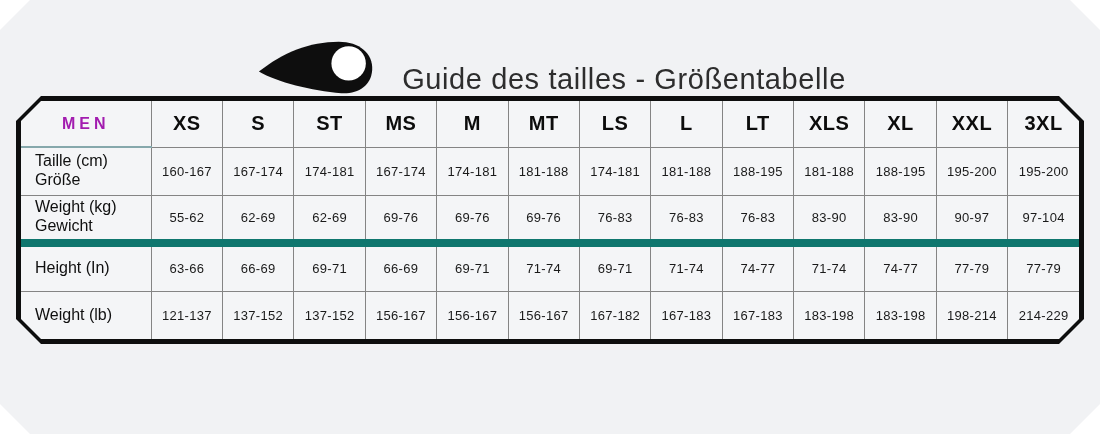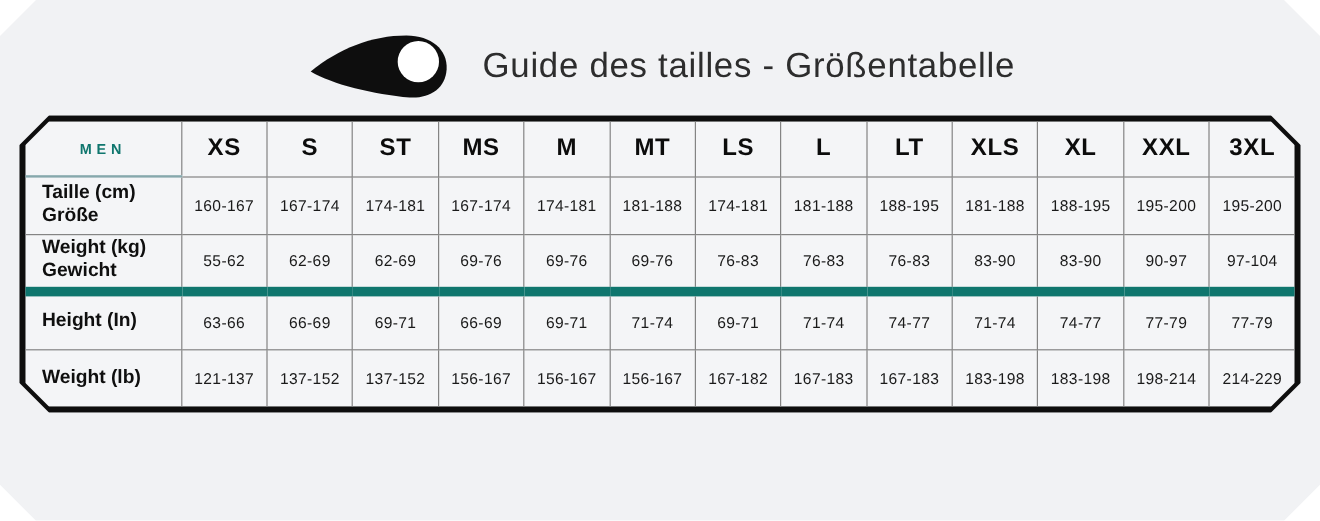--- a/index.html
+++ b/index.html
@@ -13,21 +13,21 @@
     clip-path: polygon(30px 0, calc(100% - 30px) 0, 100% 30px,
                        100% calc(100% - 30px), calc(100% - 30px) 100%,
                        30px 100%, 0 calc(100% - 30px), 0 30px);
     font-family: "Liberation Sans", sans-serif;
     overflow: hidden;
   }
 
   .header-row {
     height: 96px;
     display: flex;
-    align-items: center;
+    align-items: flex-end;
     justify-content: center;
     gap: 24px;
     padding-top: 14px;
   }
   .logo { width: 124px; height: 58px; flex: 0 0 auto; }
   .title {
     font-size: 29px;
     font-weight: 300;
     letter-spacing: 0.6px;
     color: #2d2d2d;
@@ -68,30 +68,30 @@
   .size-table tr > *:last-child  { border-right: none; }
   .size-table tbody tr:last-child > * { border-bottom: none; }
 
   .size-table thead th {
     font-size: 20px;
     font-weight: 800;
     color: #0c0c0c;
     letter-spacing: 0.5px;
   }
   .size-table thead th.corner {
-    color: #0f766e;
-    font-size: 12px;
+    color: #a21caf;
+    font-size: 16px;
     letter-spacing: 4px;
     border-bottom: 2.5px solid #86a8ac;
   }
 
   .size-table tbody tr { height: 48px; }
   .size-table tbody th.row-label {
     text-align: left;
-    font-weight: 700;
+    font-weight: 400;
     font-size: 16px;
     padding-left: 14px;
     line-height: 1.18;
     color: #0f0f0f;
   }
   .label-line { display: block; }
   .size-table tbody td {
     font-size: 13px;
     letter-spacing: 0.3px;
   }

